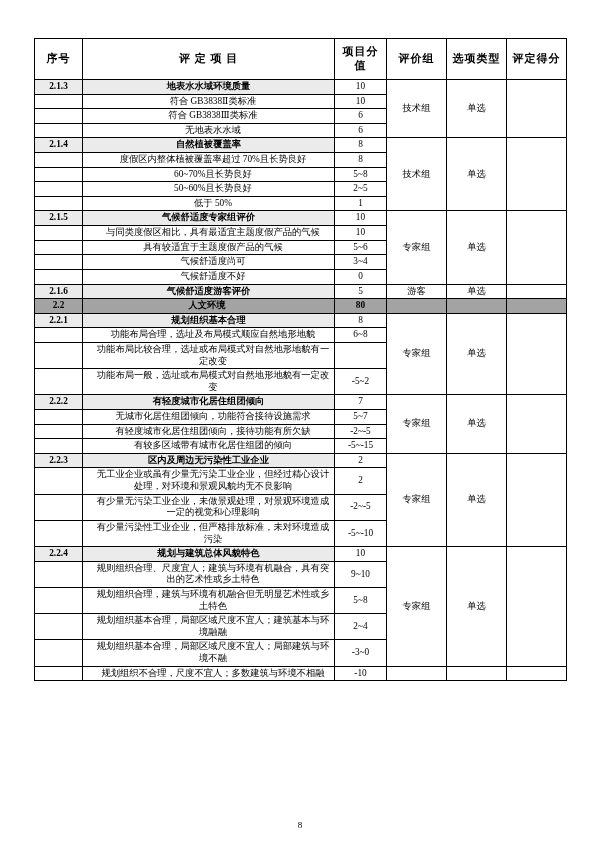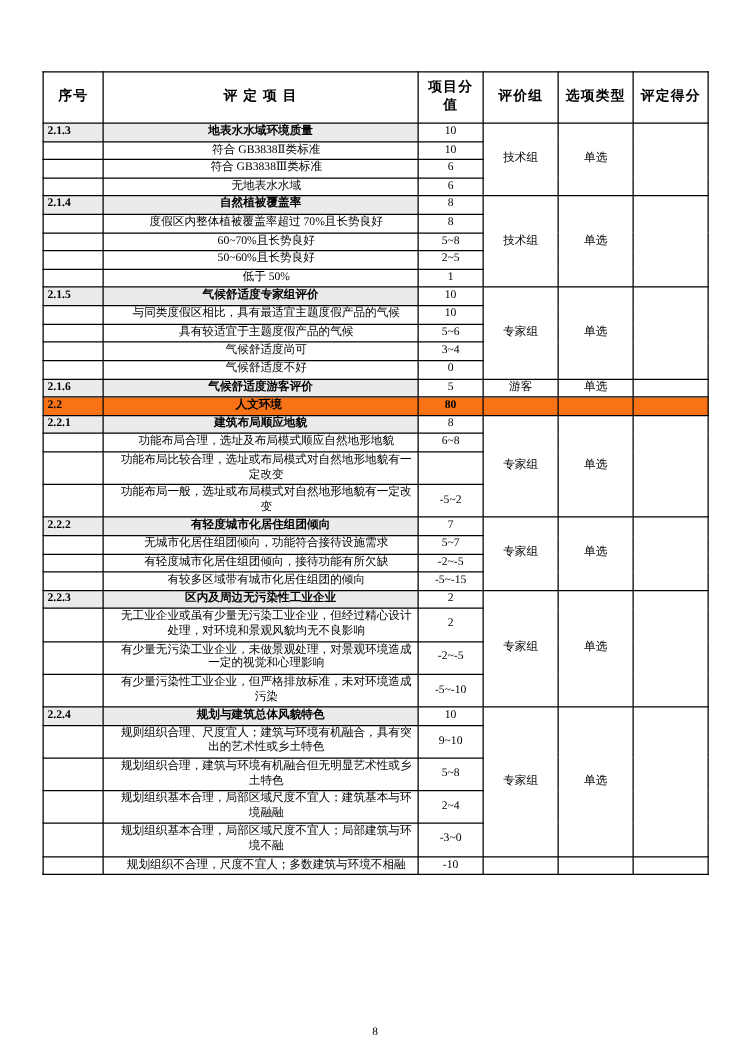--- a/index.html
+++ b/index.html
@@ -20,21 +20,20 @@
     height: 848px;
     box-sizing: border-box;
     padding: 38px 34px 0 34px;
   }
   table.main {
     border-collapse: collapse;
     width: 532px;
     table-layout: fixed;
     font-size: 9.3px;
     line-height: 1.25;
-    margin-top: 19px;
   }
   table.main td, table.main th {
     border: 1px solid #000;
     padding: 1px 3px;
     vertical-align: middle;
     word-break: break-all;
   }
   
   col.c-no   { width: 48px; }
   col.c-item { width: 252px; }
@@ -44,39 +43,39 @@
   col.c-final{ width: 60px; }
 
   thead td {
     text-align: center;
     font-weight: bold;
     font-size: 11px;
     height: 38px;
     letter-spacing: 1px;
   }
   td.no {
-    text-align: left;
+    text-align: center;
     font-size: 9.3px;
   }
   td.item {
     text-align: center;
     padding-left: 4px;
   }
   td.item.ind {
     padding-left: 12px;
   }
   td.score, td.group, td.type, td.final {
     text-align: center;
   }
   tr.hdr-row td.item,
   tr.hdr-row td.no {
     font-weight: bold;
   }
   .green-band td {
-    background: #f97316;
+    background: #a3a3a3;
     font-weight: bold;
   }
   .green-band td.item {
     padding-left: 0;
   }
   .grey-item {
     background: #ebebeb;
     font-weight: bold;
   }
   .pagenum {
@@ -204,21 +203,21 @@
         <tr class="green-band">
           <td class="no">2.2</td>
           <td class="item">人文环境</td>
           <td class="score">80</td>
           <td class="group gb"></td>
           <td class="type gb"></td>
           <td class="final gb"></td>
         </tr>
         <tr class="hdr-row">
           <td class="no grey-item">2.2.1</td>
-          <td class="item grey-item">建筑布局顺应地貌</td>
+          <td class="item grey-item">规划组织基本合理</td>
           <td class="score">8</td>
           <td class="group" rowspan="4">专家组</td>
           <td class="type" rowspan="4">单选</td>
           <td class="final" rowspan="4"></td>
         </tr>
         <tr>
           <td class="no"></td>
           <td class="item ind">功能布局合理，选址及布局模式顺应自然地形地貌</td>
           <td class="score">6~8</td>
         </tr>

